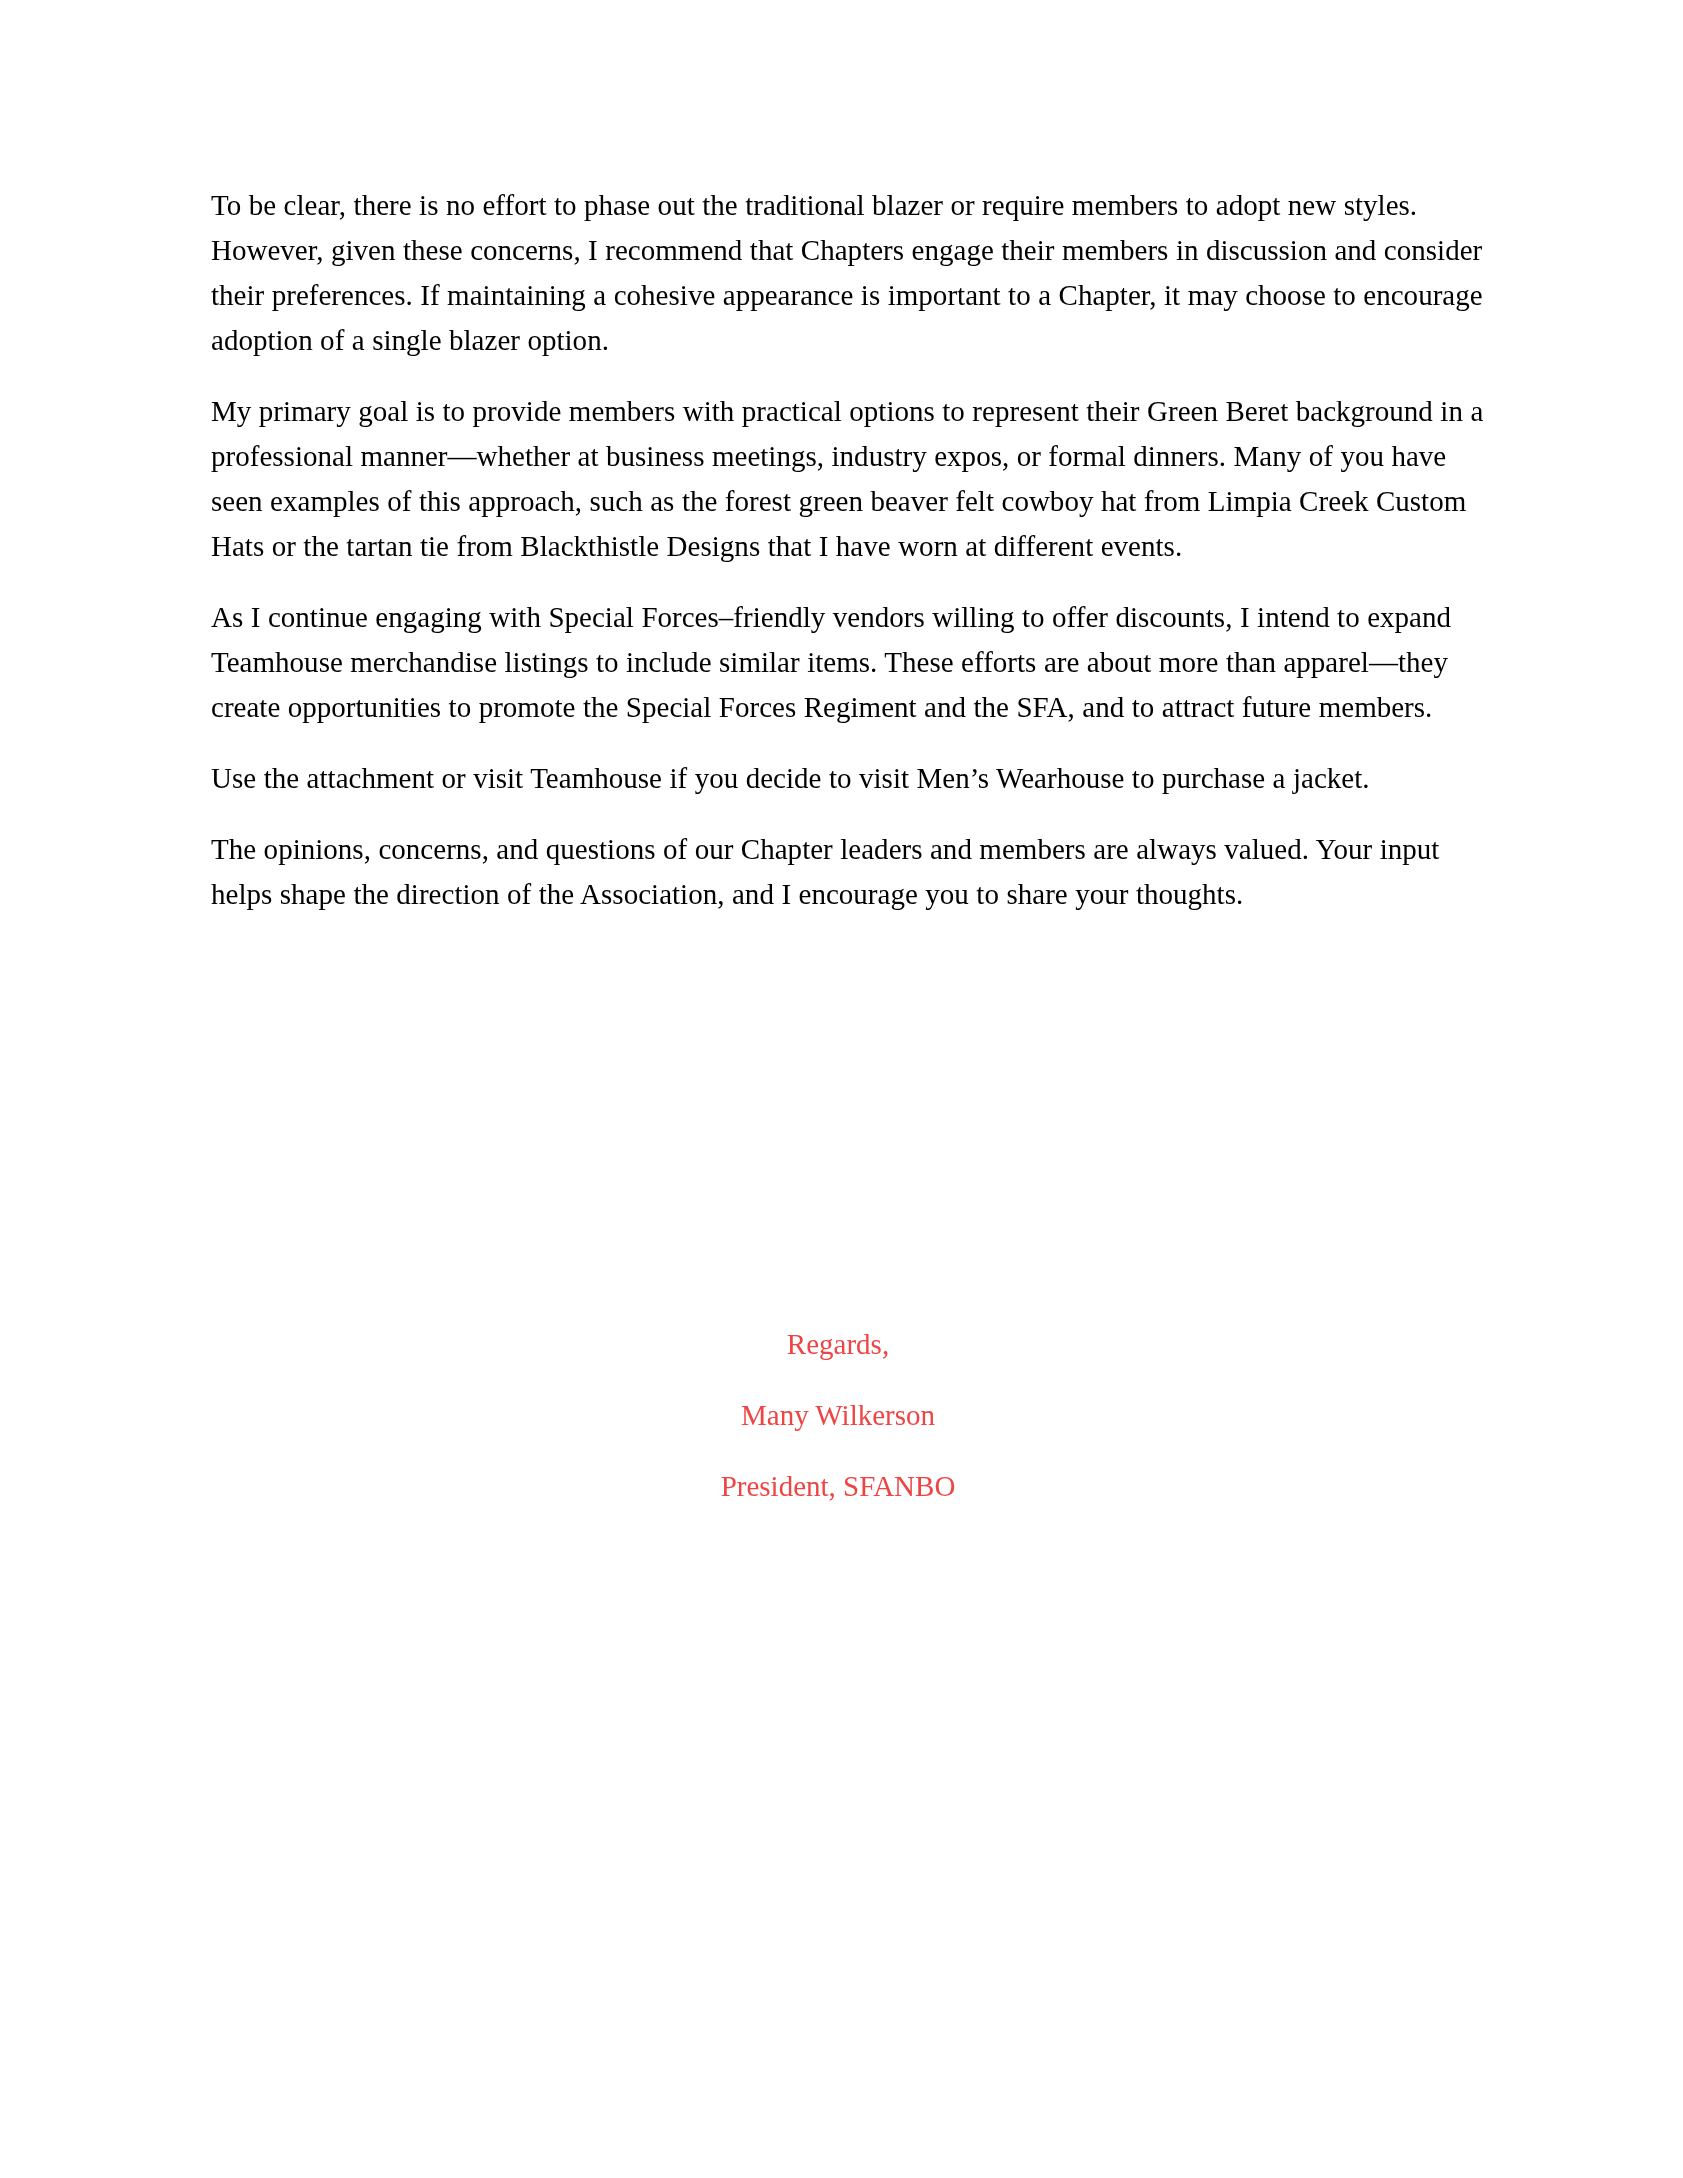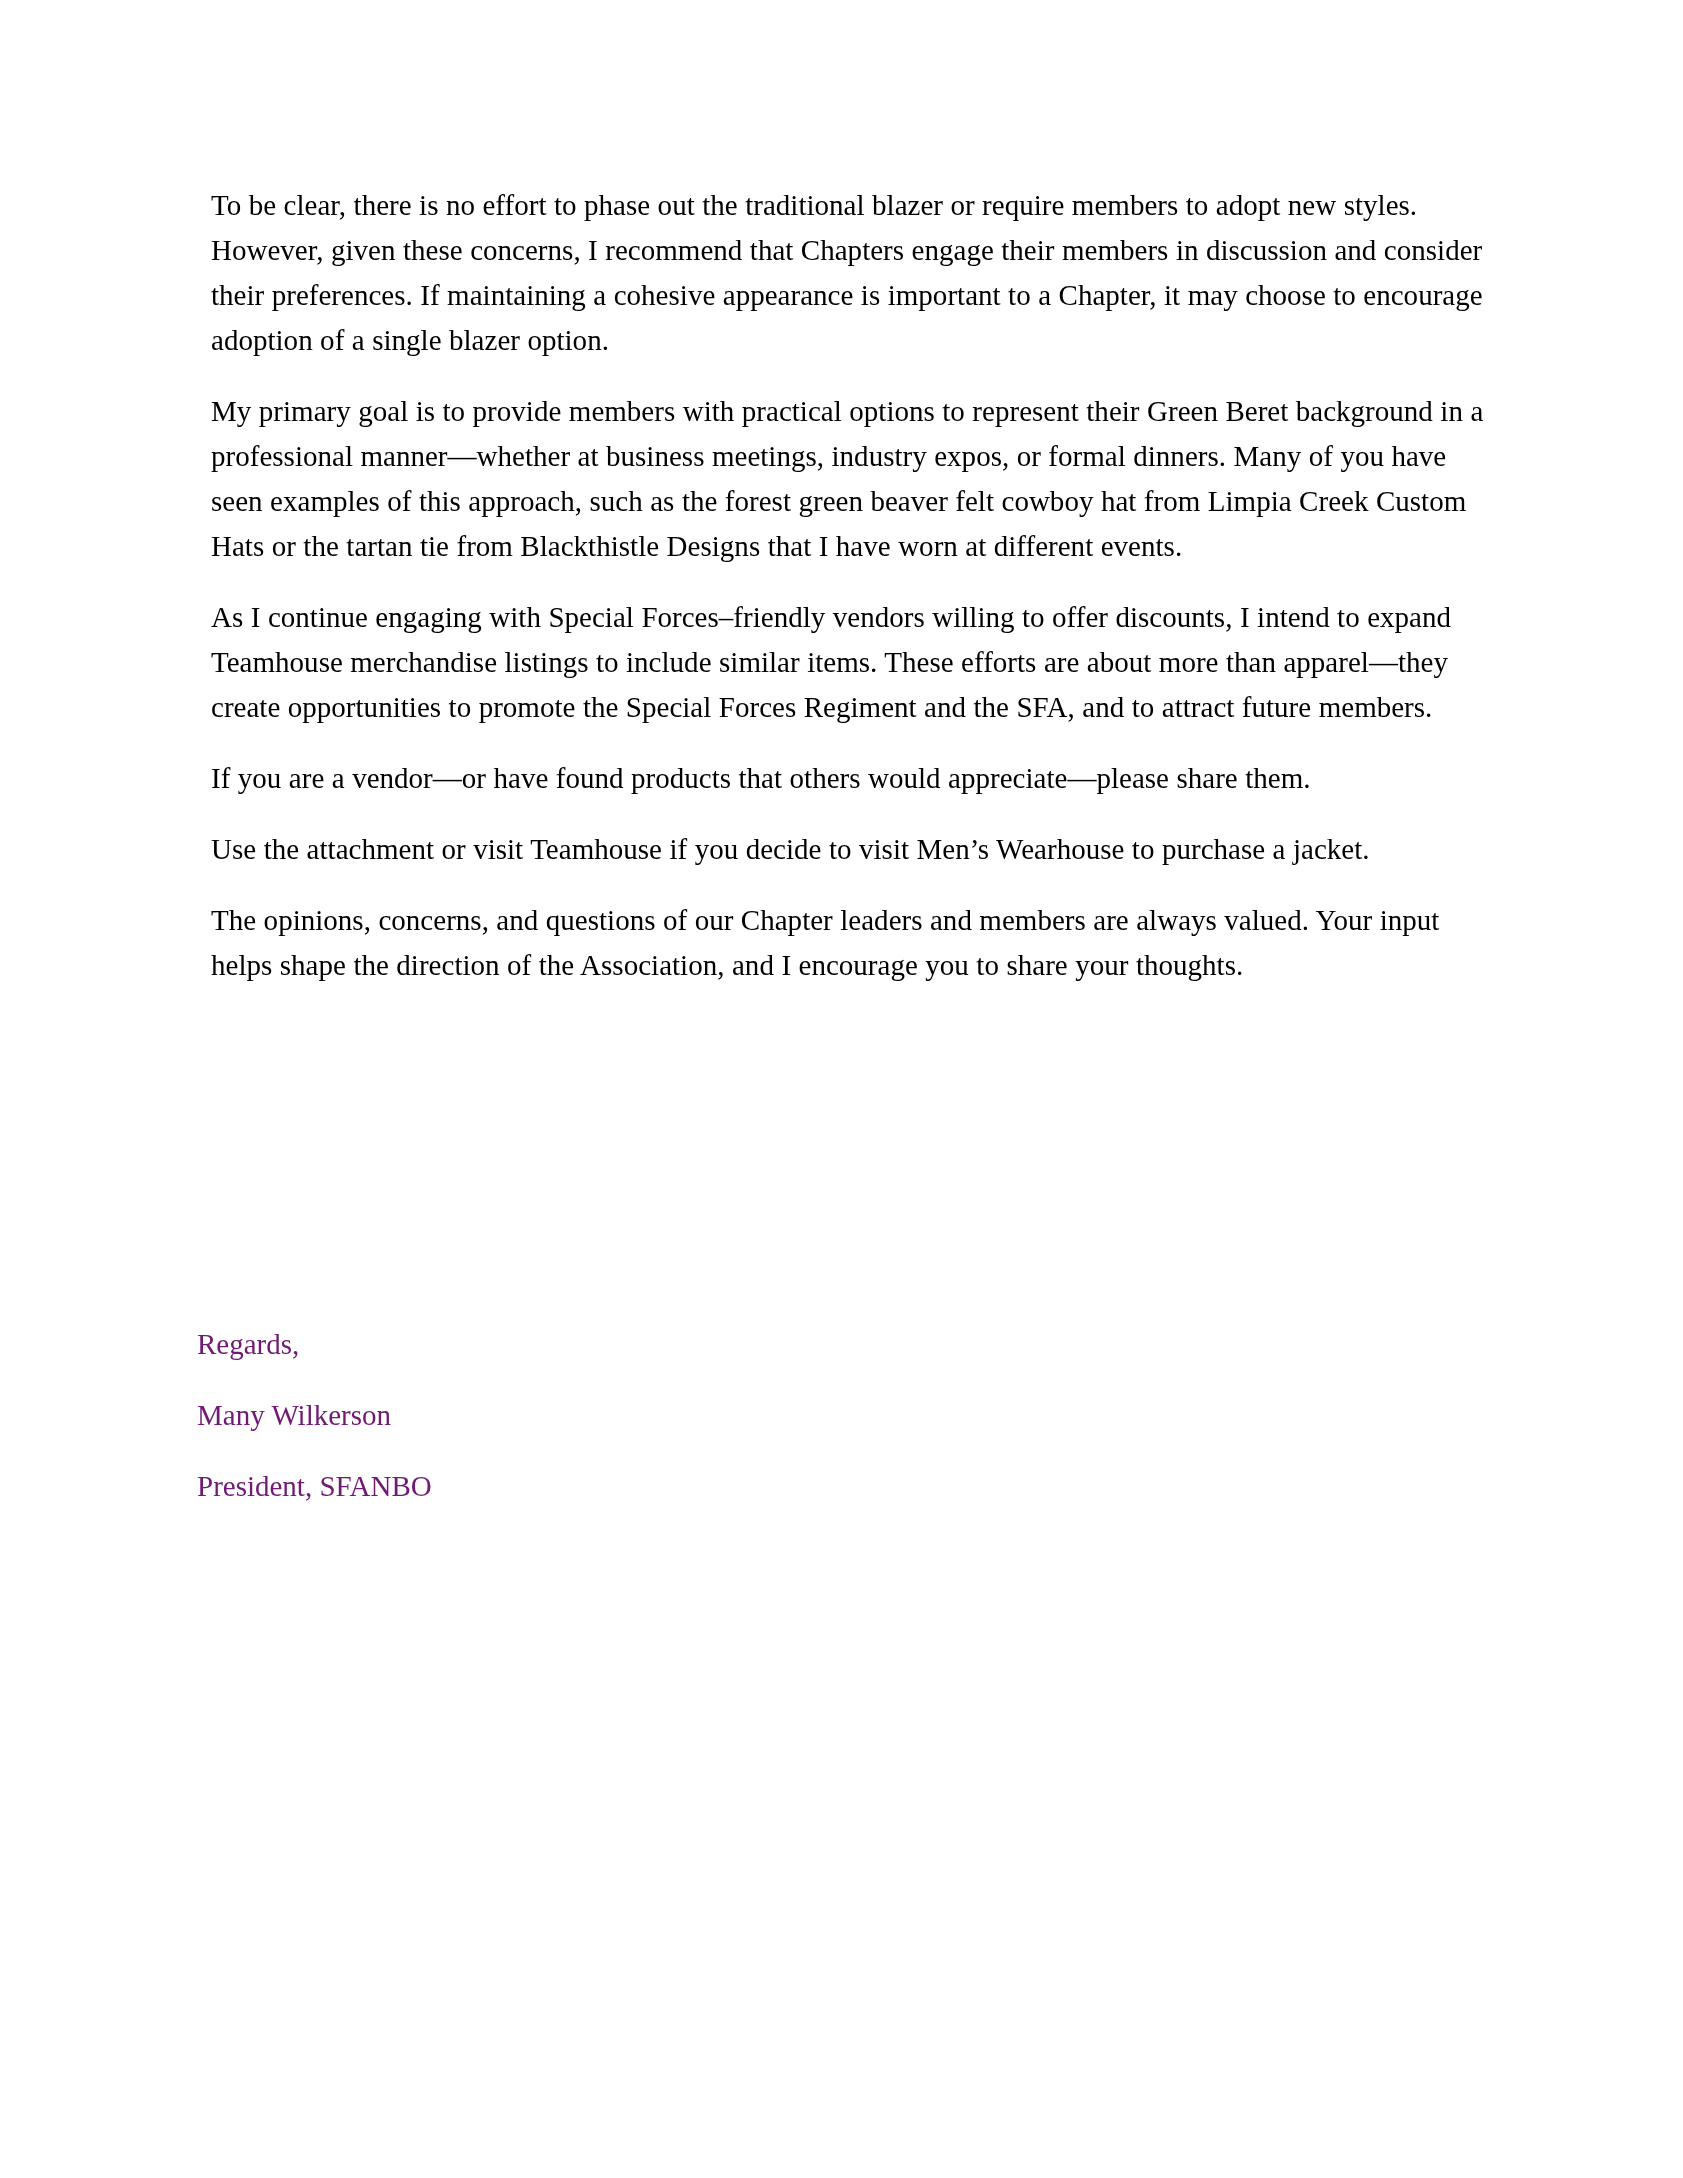--- a/index.html
+++ b/index.html
@@ -46,39 +46,38 @@
     position: absolute;
     left: 197px;
     top: 1322px;
     width: 1282px;
   }
 
   .closing-line {
     font-family: "Liberation Serif", "DejaVu Serif", serif;
     font-size: 29px;
     line-height: 45px;
-    color: #701a75;
+    color: #ef4444;
     margin: 0 0 26px 0;
-    text-align: left;
+    text-align: center;
   }
 
   .closing-line:last-child {
     margin-bottom: 16px;
   }
 </style>
 </head>
 <body>
 
 <div class="page">
 
   <div class="doc-body">
     <p class="para">To be clear, there is no effort to phase out the traditional blazer or require members to adopt new styles. However, given these concerns, I recommend that Chapters engage their members in discussion and consider their preferences. If maintaining a cohesive appearance is important to a Chapter, it may choose to encourage adoption of a single blazer option.</p>
     <p class="para">My primary goal is to provide members with practical options to represent their Green Beret background in a professional manner—whether at business meetings, industry expos, or formal dinners. Many of you have seen examples of this approach, such as the forest green beaver felt cowboy hat from Limpia Creek Custom Hats or the tartan tie from Blackthistle Designs that I have worn at different events.</p>
     <p class="para">As I continue engaging with Special Forces–friendly vendors willing to offer discounts, I intend to expand Teamhouse merchandise listings to include similar items. These efforts are about more than apparel—they create opportunities to promote the Special Forces Regiment and the SFA, and to attract future members.</p>
-    <p class="para">If you are a vendor—or have found products that others would appreciate—please share them.</p>
     <p class="para">Use the attachment or visit Teamhouse if you decide to visit Men’s Wearhouse to purchase a jacket.</p>
     <p class="para">The opinions, concerns, and questions of our Chapter leaders and members are always valued. Your input helps shape the direction of the Association, and I encourage you to share your thoughts.</p>
   </div>
 
   <div class="closing-block">
     <p class="closing-line">Regards,</p>
     <p class="closing-line">Many Wilkerson</p>
     <p class="closing-line">President, SFANBO</p>
   </div>
 

